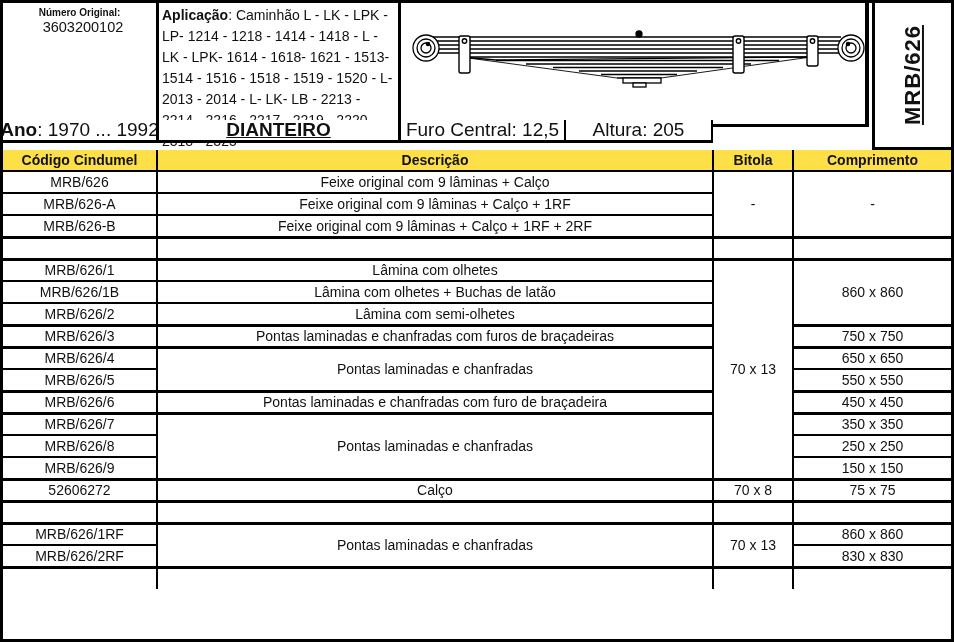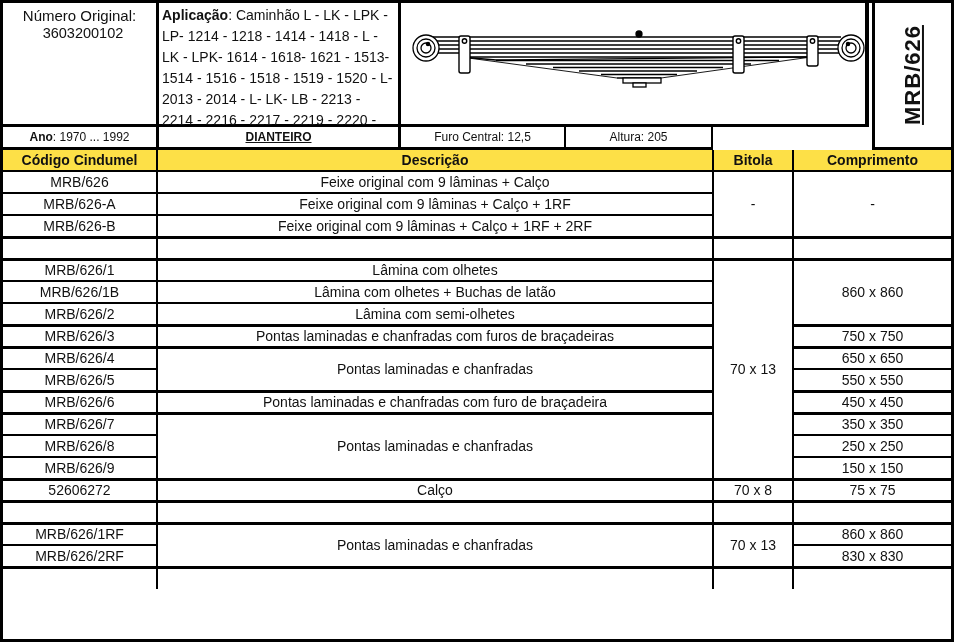--- a/index.html
+++ b/index.html
@@ -6,28 +6,28 @@
   *{box-sizing:border-box;}
   #page{
     position:relative;width:954px;height:642px;background:#fff;
     border:3px solid #000;
     font-family:"Liberation Sans","DejaVu Sans",sans-serif;
     color:#111;overflow:hidden;
   }
   
   .abs{position:absolute;background:#fff;}
   #numero-cell{left:0;top:0;width:156px;height:124px;border-right:3px solid #000;border-bottom:3px solid #000;text-align:center;padding-top:4px;}
-  #numero-cell .lbl{font-weight:normal;font-size:15px;text-align:center;}
+  #numero-cell .lbl{font-weight:bold;font-size:10px;text-align:center;}
   #numero-cell .val{font-size:14.5px;margin-top:1px;margin-left:7px;}
   #aplicacao-cell{left:156px;top:0;width:242px;height:124px;border-right:3px solid #000;border-bottom:3px solid #000;padding:2px 3px;font-size:14px;line-height:21px;}
   #aplicacao-cell b{font-weight:bold;}
   #drawing-cell{left:398px;top:0;width:468px;height:124px;border-right:4px solid #000;border-bottom:3px solid #000;}
   #mrb-cell{left:869px;top:0;width:79px;height:147px;border-left:3px solid #000;border-bottom:3px solid #000;display:flex;align-items:center;justify-content:center;}
   #mrb-cell .vtext{transform:rotate(-90deg);font-weight:bold;font-size:22px;letter-spacing:1px;text-decoration:underline;white-space:nowrap;}
-  .inforow{top:124px;height:23px;display:flex;align-items:center;justify-content:center;font-size:12px;border-bottom:3px solid #000;white-space:nowrap;overflow:hidden;}
+  .inforow{top:117px;height:23px;display:flex;align-items:center;justify-content:center;font-size:19px;border-bottom:3px solid #000;white-space:nowrap;overflow:hidden;}
   #ano-cell{left:0;width:156px;border-right:3px solid #000;}
   #dianteiro-cell{left:156px;width:242px;border-right:3px solid #000;font-weight:bold;text-decoration:underline;}
   #furo-cell{left:398px;width:165px;border-right:2px solid #000;}
   #altura-cell{left:563px;width:147px;border-right:2px solid #000;}
   #apoios-cell{left:710px;width:156px;border-right:4px solid #000;}
   .boldlbl{font-weight:bold;}
   
   #parts-table{position:absolute;left:0;top:147px;width:948px;border-collapse:collapse;table-layout:fixed;font-size:14px;}
   #parts-table td,#parts-table th{border:2px solid #000;padding:1px 4px;height:22px;overflow:hidden;white-space:nowrap;background:#fff;}
   #parts-table thead th{background:#fde047;font-weight:bold;text-align:center;height:21px;border-top:0;}

